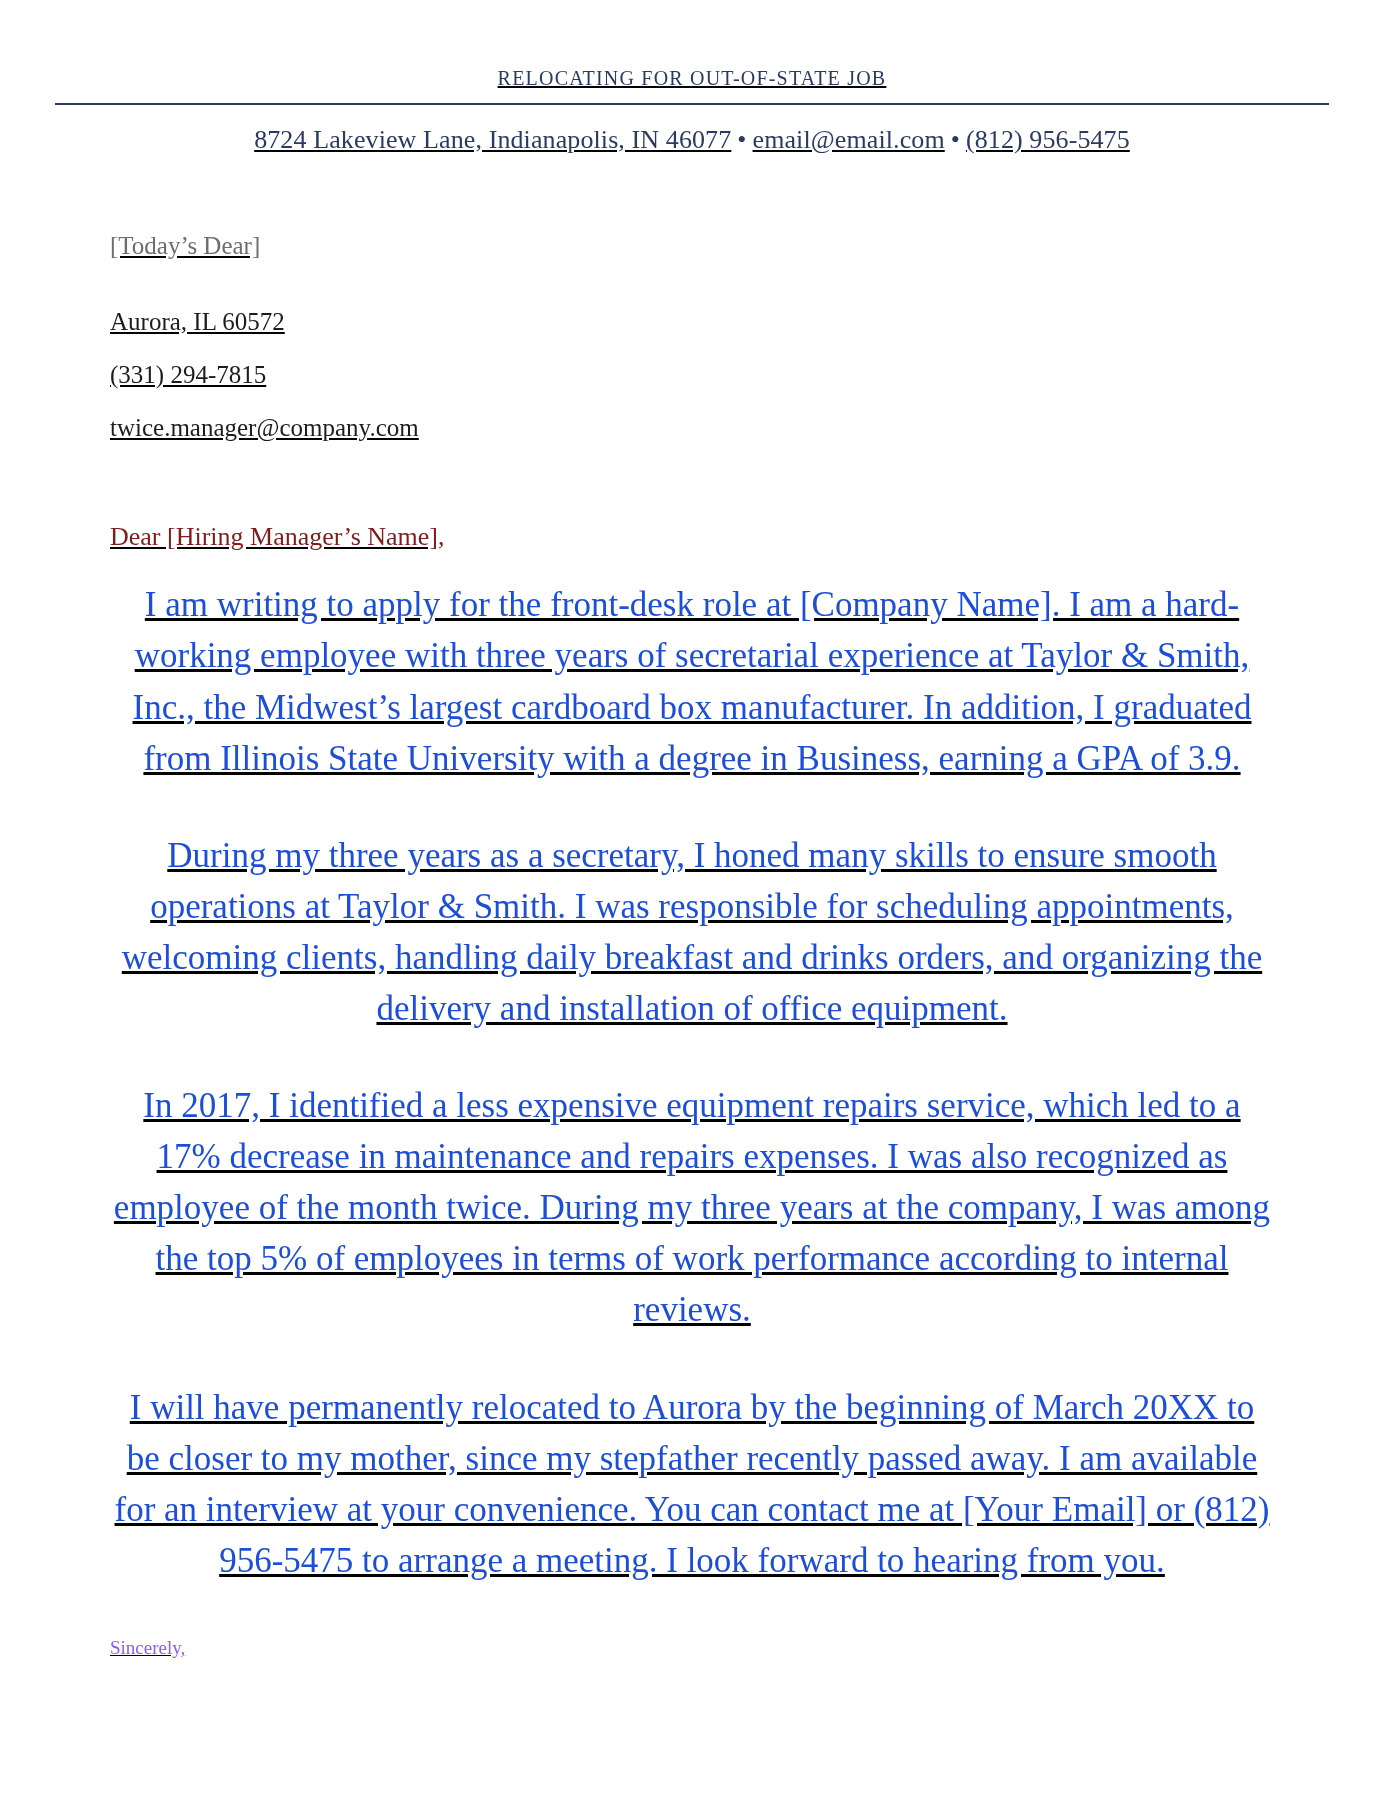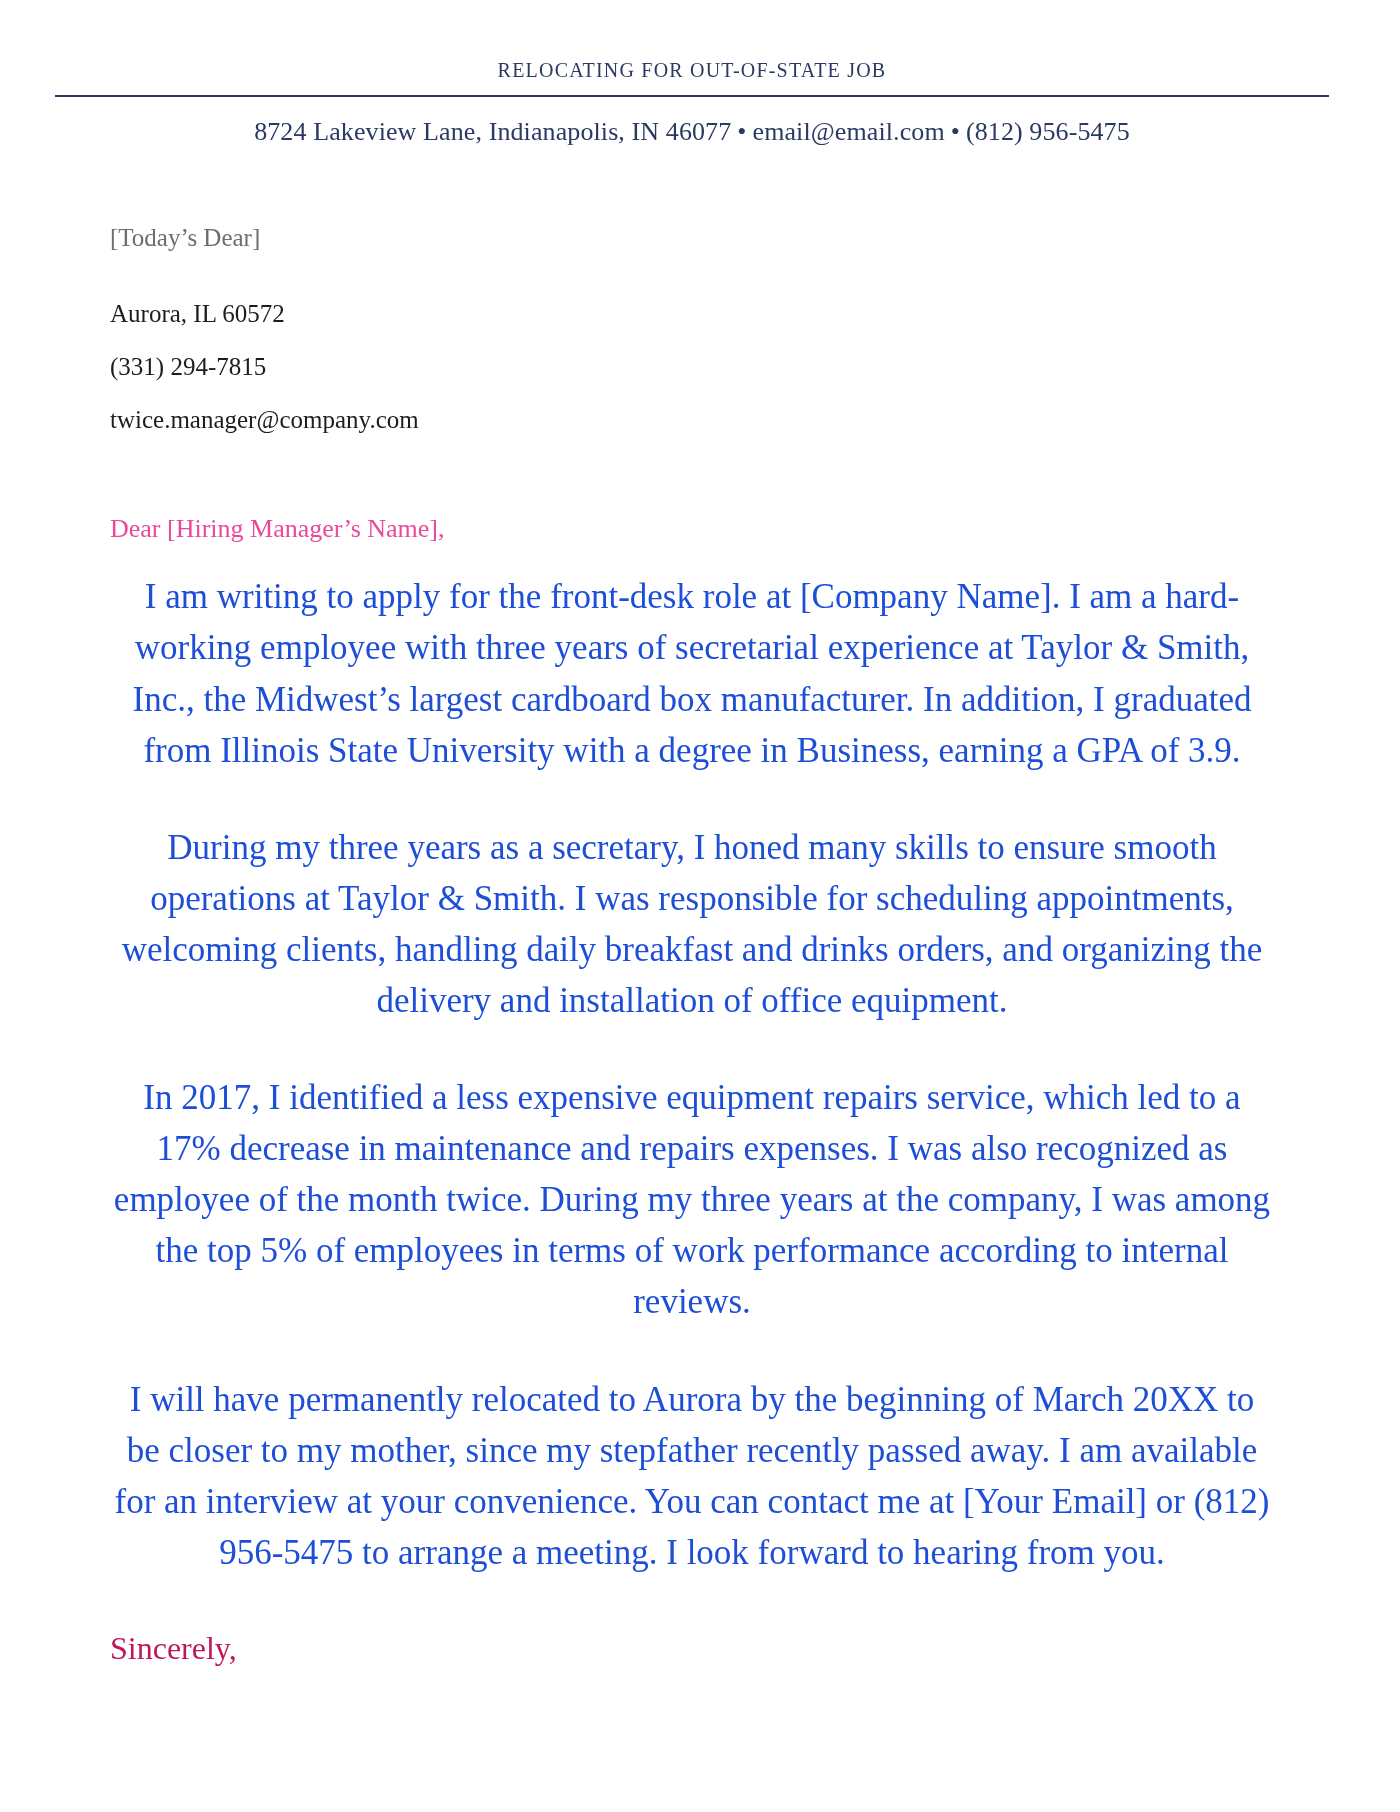--- a/index.html
+++ b/index.html
@@ -13,21 +13,22 @@
     font-family: "Liberation Serif", "DejaVu Serif", serif;
     -webkit-font-smoothing: antialiased;
   }
 
   .page {
     position: relative;
     width: 1384px;
     height: 1812px;
     background: #ffffff;
     box-sizing: border-box;
-    padding: 8px 55px;
+    padding: 16px 55px;
+    text-decoration: underline;
   }
 
   
   .header {
     padding-top: 52px;
   }
 
   .doc-title {
     text-align: center;
     color: #2b3a63;
@@ -82,38 +83,38 @@
   }
   .recipient .rline {
     color: #1d1d1d;
     font-size: 25px;
     line-height: 1.25;
     margin-bottom: 22px;
   }
   .recipient .rline:last-child { margin-bottom: 0; }
 
   .salutation {
-    color: #ec4899;
+    color: #7f1d1d;
     font-size: 26px;
     margin-top: 76px;
     line-height: 1.3;
   }
 
   .para {
     color: #1d4ed8;
     font-size: 35px;
     line-height: 1.46;
     margin-top: 26px;
     text-align: center;
   }
   .para.spaced { margin-top: 46px; }
 
   .closing {
-    color: #be185d;
-    font-size: 32px;
+    color: #8b5cf6;
+    font-size: 19px;
     line-height: 1.3;
     margin-top: 50px;
   }
 
   .signature-name {
     color: #2b3a63;
     font-family: "Liberation Serif", "DejaVu Serif", serif;
     font-size: 34px;
     letter-spacing: 5px;
     line-height: 1.25;

